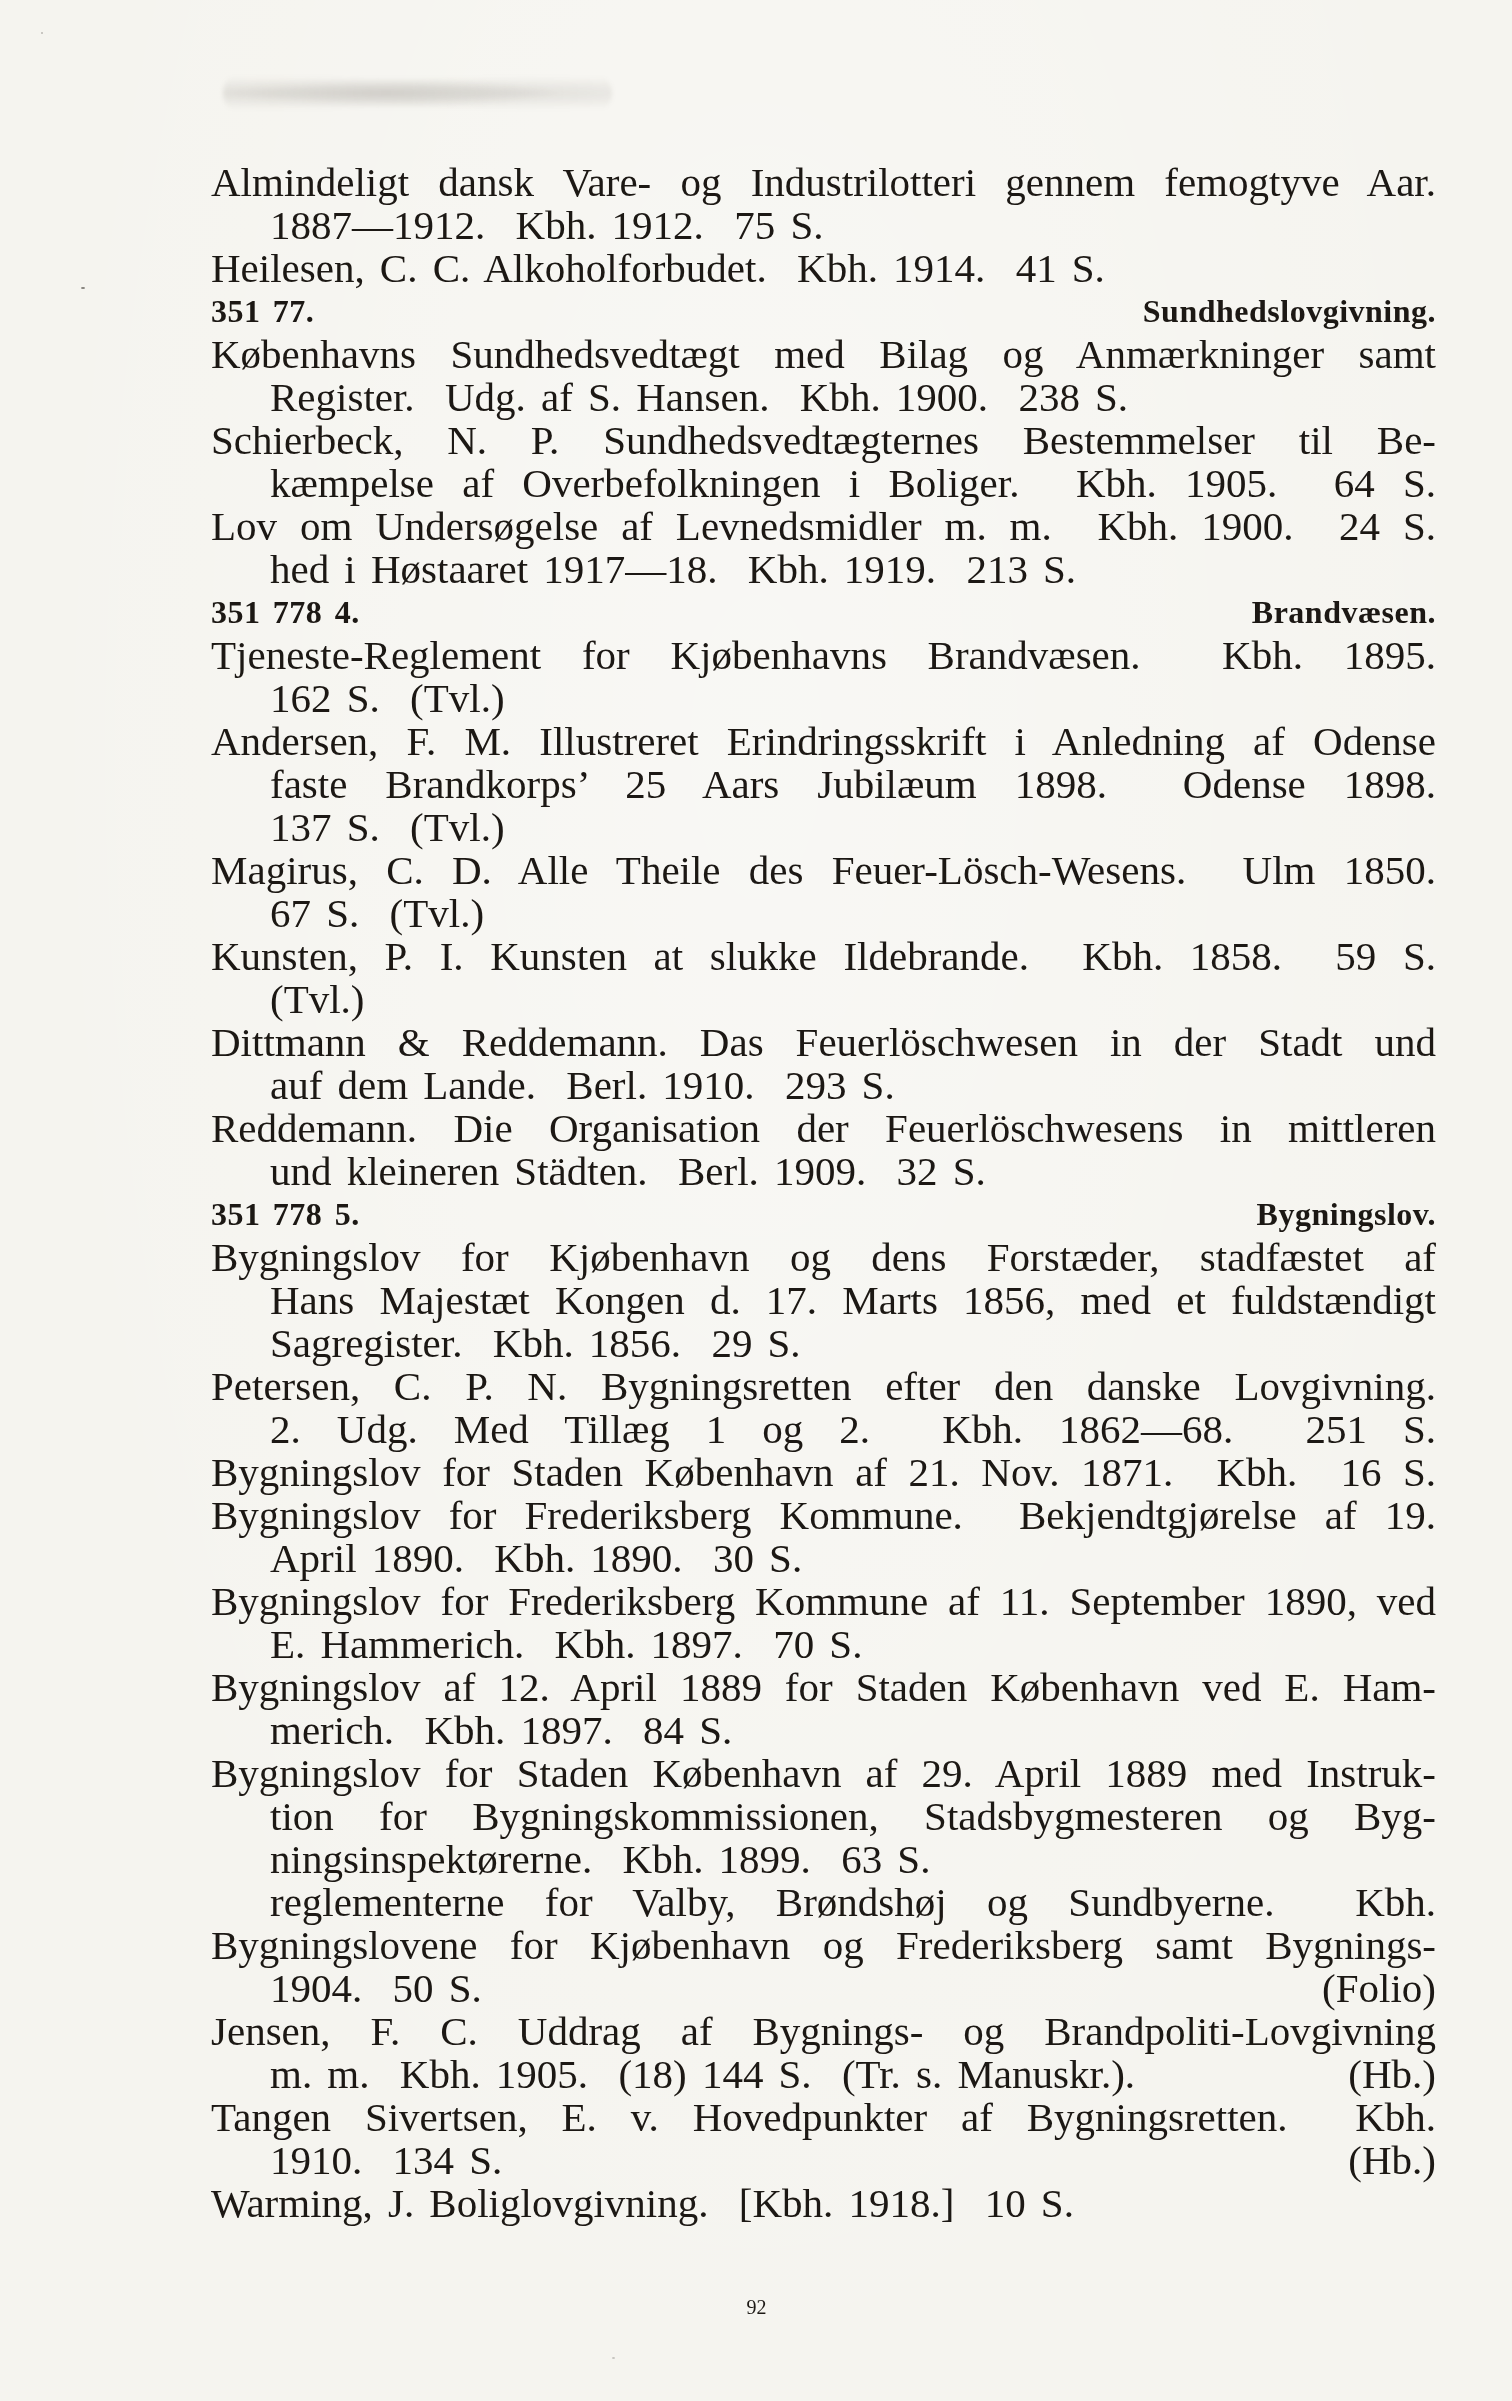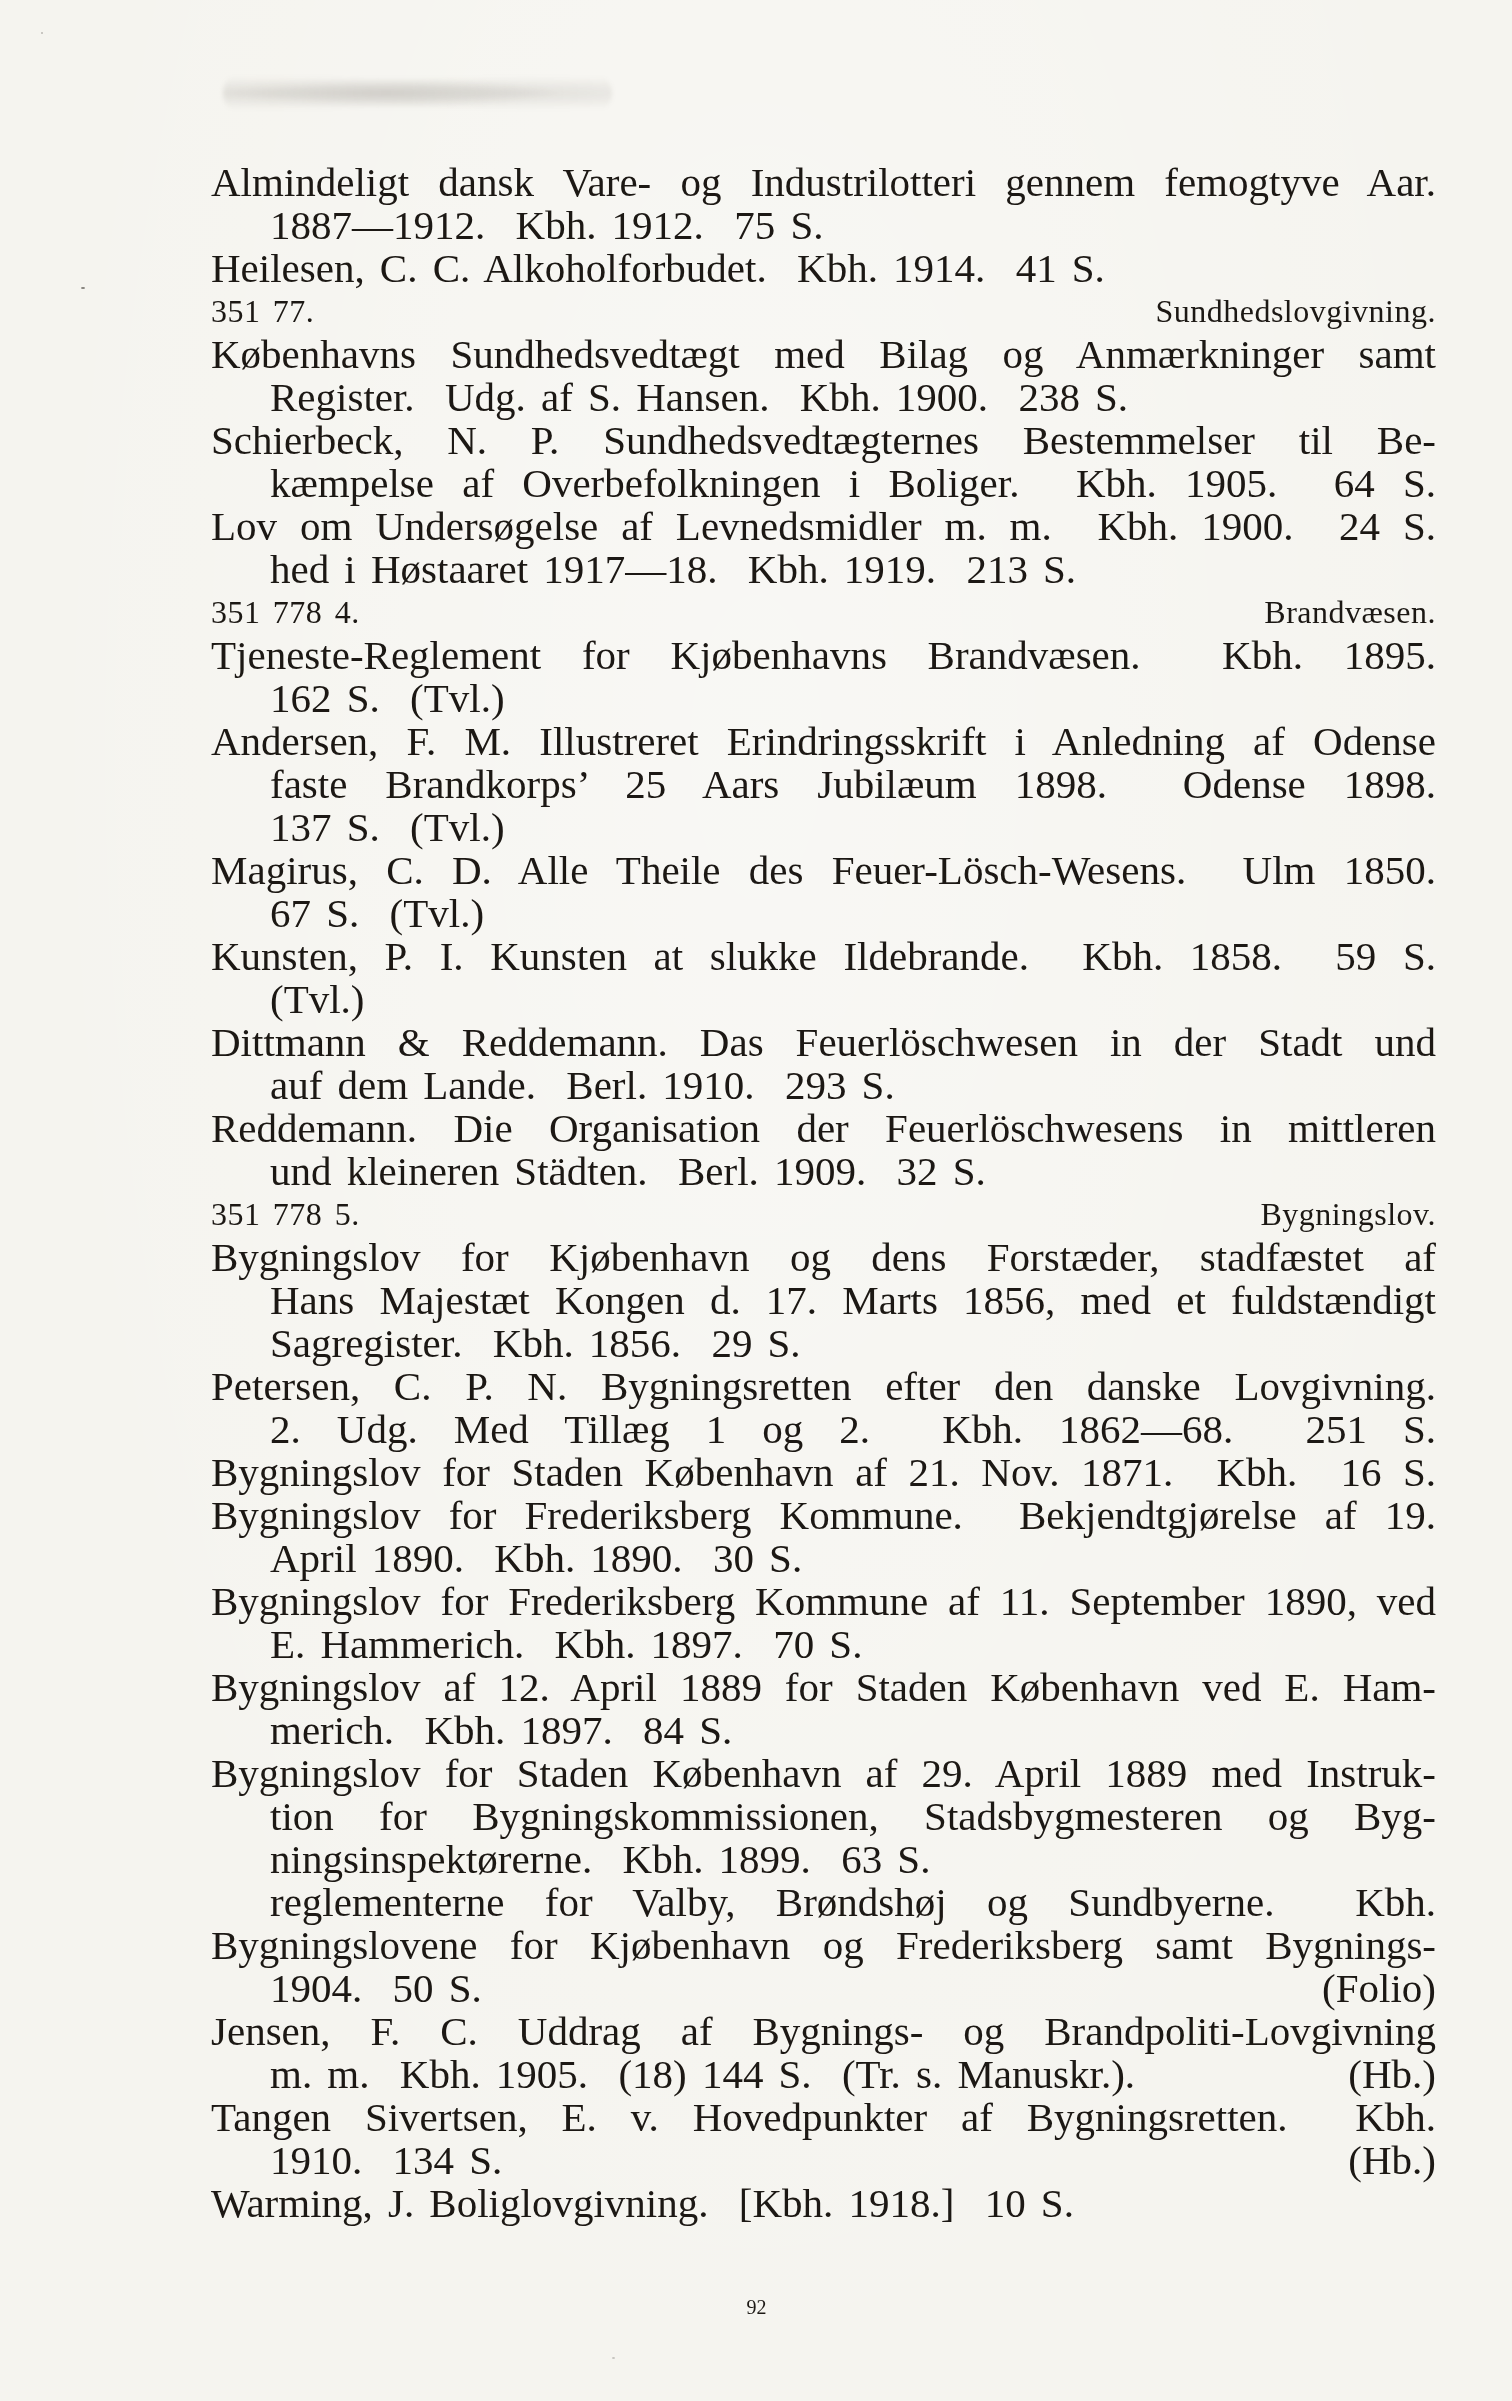--- a/index.html
+++ b/index.html
@@ -37,21 +37,21 @@
     text-align: justify;
     text-align-last: justify;
     -moz-text-align-last: justify;
   }
   .line.flex {
     display: flex;
     justify-content: space-between;
     align-items: baseline;
   }
   .line.heading {
-    font-weight: normal;
+    font-weight: bold;
     font-size: 32px;
     letter-spacing: 0.5px;
     gap: 8px;
   }
   .seg-bold { font-weight: normal; }
   .format-note { white-space: nowrap; }
   .page-number {
     position: absolute;
     top: 2286px;
     left: 0;

